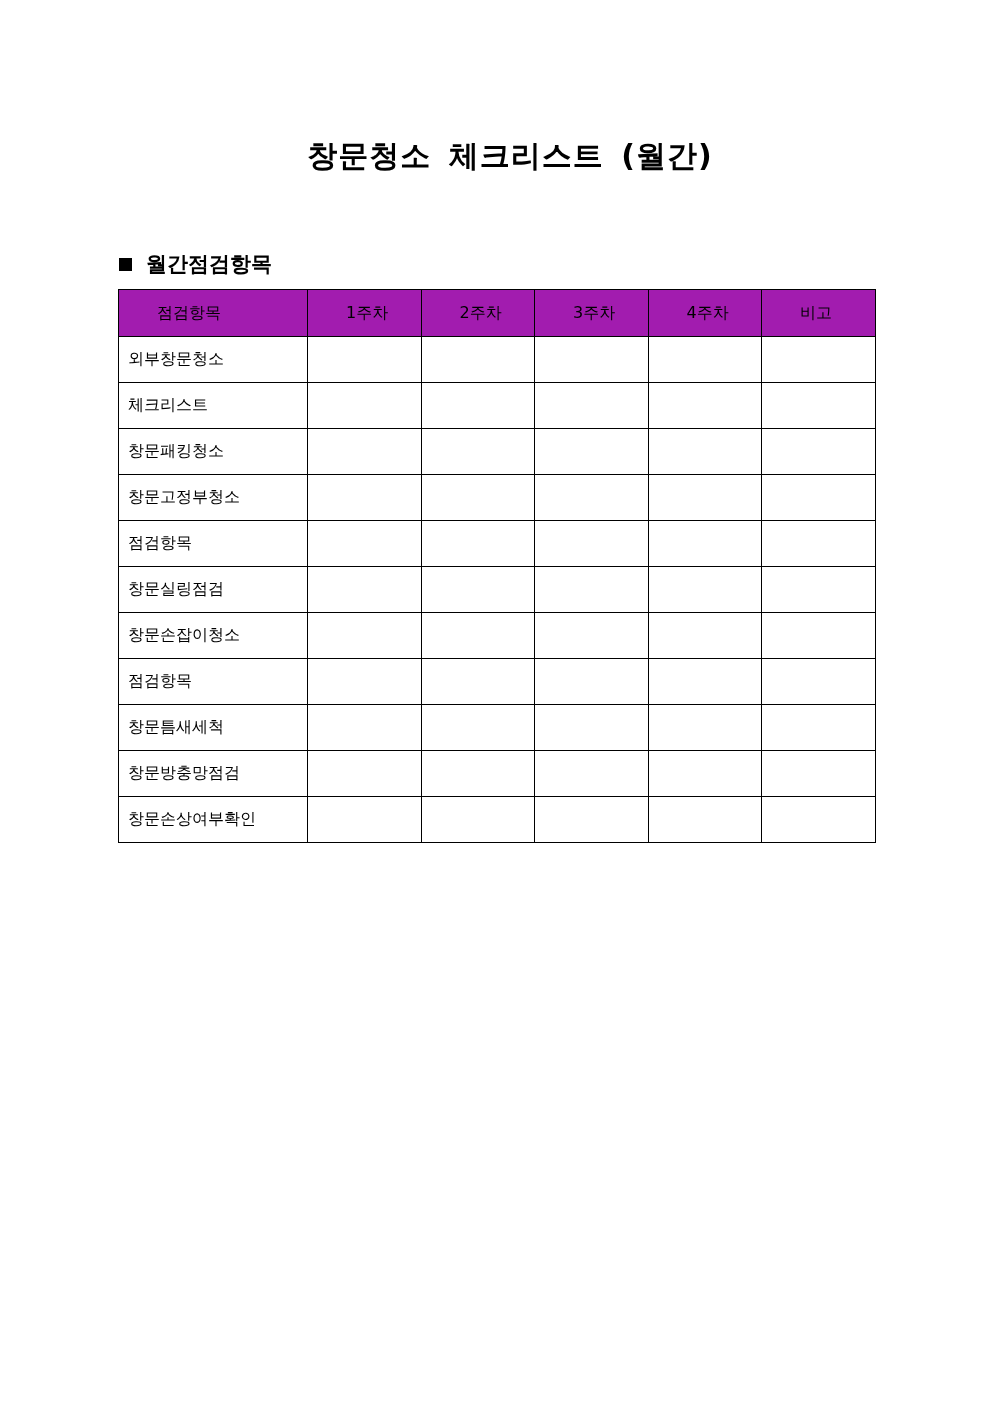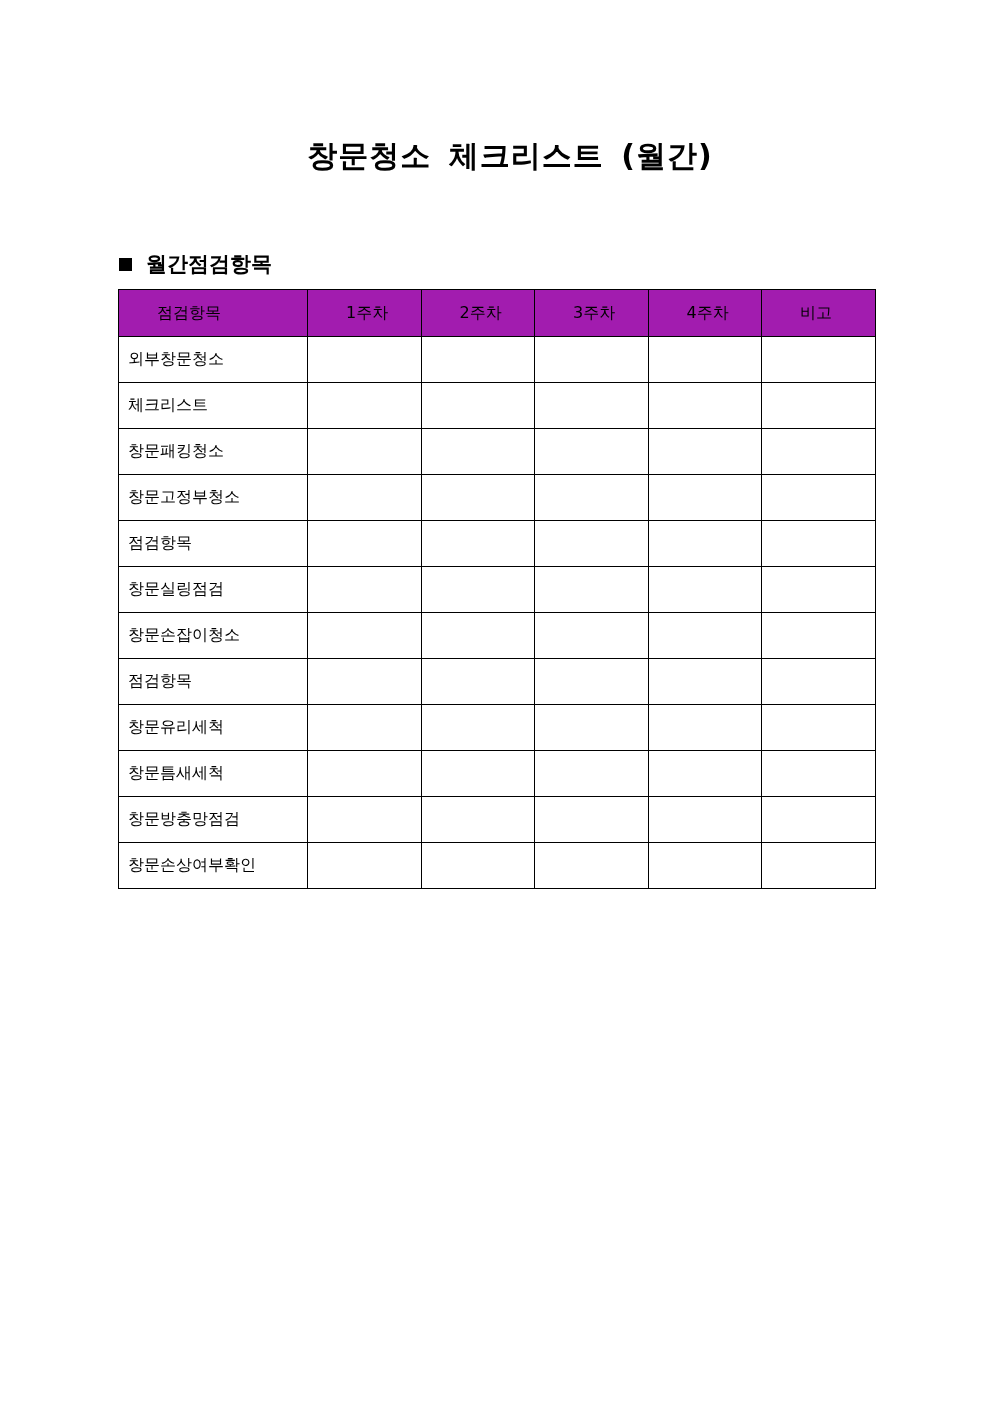--- a/index.html
+++ b/index.html
@@ -161,28 +161,20 @@
       </tr>
       <tr>
         <td class="item">점검항목</td>
         <td></td>
         <td></td>
         <td></td>
         <td></td>
         <td></td>
       </tr>
       <tr>
-        <td class="item">창문유리세척</td>
-        <td></td>
-        <td></td>
-        <td></td>
-        <td></td>
-        <td></td>
-      </tr>
-      <tr>
         <td class="item">창문틈새세척</td>
         <td></td>
         <td></td>
         <td></td>
         <td></td>
         <td></td>
       </tr>
       <tr>
         <td class="item">창문방충망점검</td>
         <td></td>

